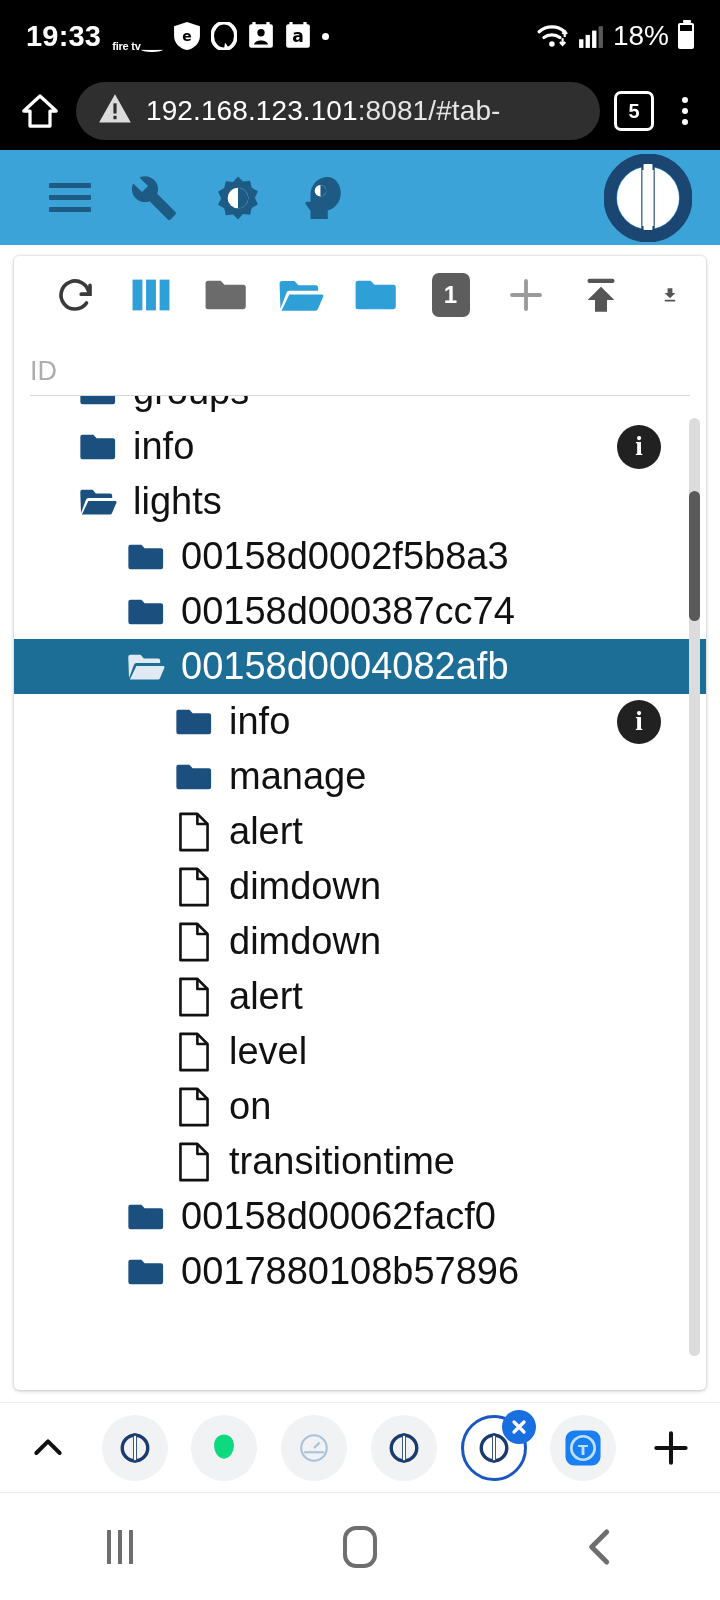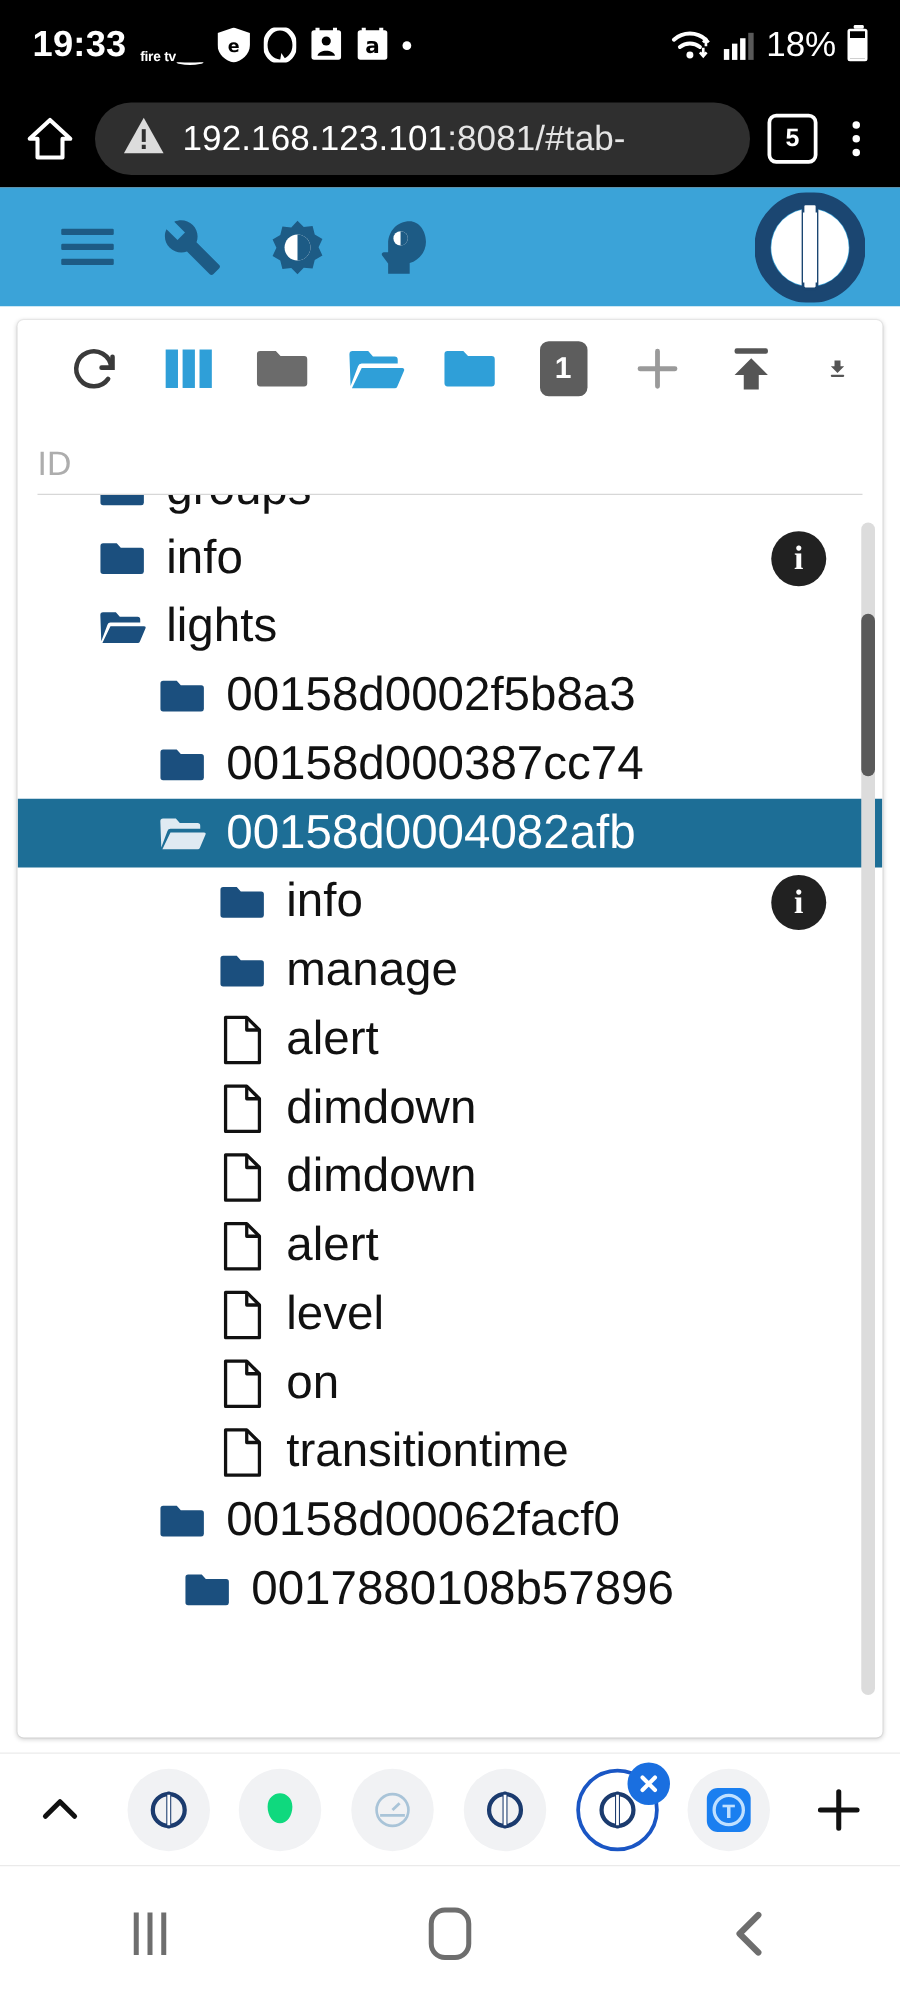--- a/index.html
+++ b/index.html
@@ -457,21 +457,21 @@
             <span class="label">transitiontime</span>
           </div>
           <div class="row" style="padding-left: 110px;">
             <span class="ico">
               <svg width="38" height="30" viewBox="0 0 28 22" fill="#1b4f7e">
                 <path d="M1 3.5a1.6 1.6 0 0 1 1.6-1.6h8l2.4 2.6h12a1.6 1.6 0 0 1 1.6 1.6v12.4A1.6 1.6 0 0 1 25 20H2.6A1.6 1.6 0 0 1 1 18.4z"></path>
               </svg>
             </span>
             <span class="label">00158d00062facf0</span>
           </div>
-          <div class="row" style="padding-left: 110px; margin-left: 20px;">
+          <div class="row" style="padding-left: 110px;">
             <span class="ico">
               <svg width="38" height="30" viewBox="0 0 28 22" fill="#1b4f7e">
                 <path d="M1 3.5a1.6 1.6 0 0 1 1.6-1.6h8l2.4 2.6h12a1.6 1.6 0 0 1 1.6 1.6v12.4A1.6 1.6 0 0 1 25 20H2.6A1.6 1.6 0 0 1 1 18.4z"></path>
               </svg>
             </span>
             <span class="label">0017880108b57896</span>
           </div>
         </div>
       <div class="sbar-track"></div>
       <div class="sbar-thumb"></div>

